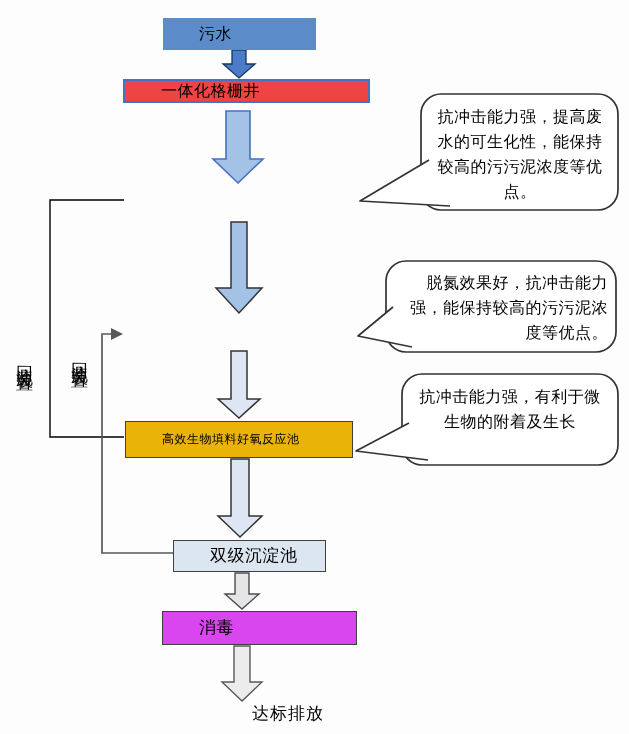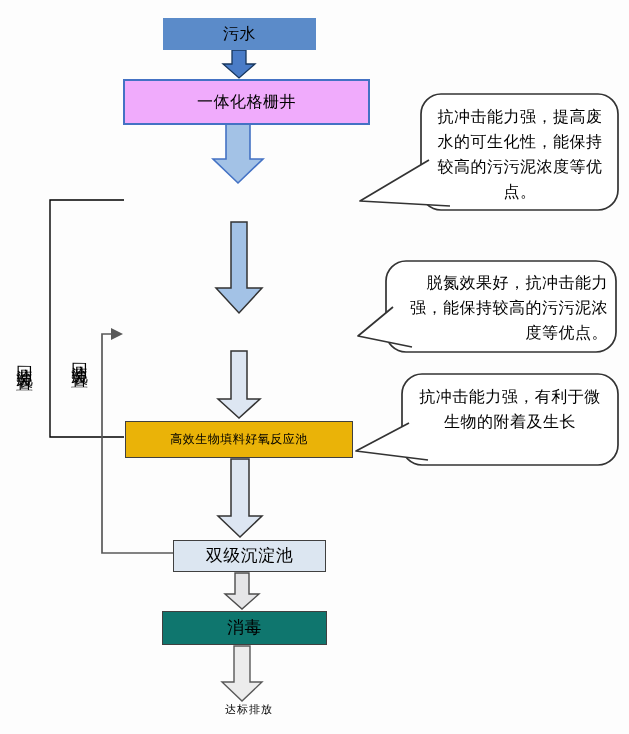--- a/index.html
+++ b/index.html
@@ -2,36 +2,37 @@
 <html><head>
 <meta charset="utf-8">
 <style>
   html,body{margin:0;padding:0;background:#ffffff;}
   #canvas{
     position:relative;width:629px;height:734px;background:#fdfdfd;
     font-family:"Liberation Sans","DejaVu Sans",sans-serif;color:#000;overflow:hidden;
   }
   #shapes{position:absolute;left:0;top:0;width:629px;height:734px;}
   .node{
-    position:absolute;display:flex;align-items:center;justify-content:center;
+    position:absolute;display:flex;align-items:center;
     box-sizing:border-box;font-size:16px;line-height:1.15;text-align:center;
     letter-spacing:0.5px;
+    padding-left:36px;
   }
   .node-blueborder{border:2px solid #4472c4;}
   .node-darkborder{border:1.5px solid #404040;}
   .callout-text{
     position:absolute;text-align:center;font-size:16px;line-height:25px;
     letter-spacing:0.5px;
   }
   .vlabel{
     position:absolute;writing-mode:vertical-rl;text-orientation:upright;
     font-size:17px;letter-spacing:3px;line-height:1;
   }
   .endpoint{
-    position:absolute;text-align:center;font-size:11px;letter-spacing:1px;
+    position:absolute;text-align:right;font-size:17px;letter-spacing:1px;
   }
 </style>
 </head>
 <body>
 
 <div id="canvas">
 
   <svg id="shapes" viewBox="0 0 629 734" xmlns="http://www.w3.org/2000/svg">
 
     <path d="M124,200 H50 V437 H124" fill="none" stroke="#000000" stroke-width="1.4"></path>
@@ -60,35 +61,35 @@
     <path d="M393,307 L358,336 L412,347" fill="#ffffff" stroke="#333333" stroke-width="1.7" stroke-linejoin="round"></path>
 
     <rect x="402" y="374" width="216" height="91" rx="20" ry="20" fill="#ffffff" stroke="#333333" stroke-width="1.7"></rect>
     <path d="M409,423 L356,451 L428,460" fill="#ffffff" stroke="#333333" stroke-width="1.7" stroke-linejoin="round"></path>
   </svg>
 
   <div class="node" style="left: 163px; top: 18px; width: 153px; height: 32px; background-color: rgb(91, 139, 201);">
     <span>污水</span>
   </div>
 
-  <div class="node node-blueborder" style="left: 123px; top: 79px; width: 247px; height: 46px; background-color: #f0abfc;">
+  <div class="node node-blueborder" style="left: 123px; top: 79px; width: 247px; height: 24px; background-color: #ef4444;">
     <span>一体化格栅井</span>
   </div>
 
 
 
   <div class="node node-darkborder" style="left: 125px; top: 421px; width: 228px; height: 37px; font-size: 12px; background-color: #eab308;">
     <span>高效生物填料好氧反应池</span>
   </div>
 
   <div class="node node-darkborder" style="left: 173px; top: 540px; width: 153px; height: 32px; font-size: 17px; background-color: rgb(220, 230, 241);">
     <span>双级沉淀池</span>
   </div>
 
-  <div class="node node-darkborder" style="left: 162px; top: 611px; width: 165px; height: 34px; font-size: 17px; background-color: #0f766e;">
+  <div class="node node-darkborder" style="left: 162px; top: 611px; width: 195px; height: 34px; font-size: 17px; background-color: #d946ef;">
     <span>消毒</span>
   </div>
 
   <div class="endpoint" style="left:174px;top:702px;width:150px;">
     <span>达标排放</span>
   </div>
 
   <div class="callout-text" style="left:430px;top:104px;width:180px;">抗冲击能力强，提高废水的可生化性，能保持较高的污污泥浓度等优点。</div>
 
   <div class="callout-text" style="left:394px;top:270px;width:214px;text-align:right;">脱氮效果好，抗冲击能力强，能保持较高的污污泥浓度等优点。</div>

